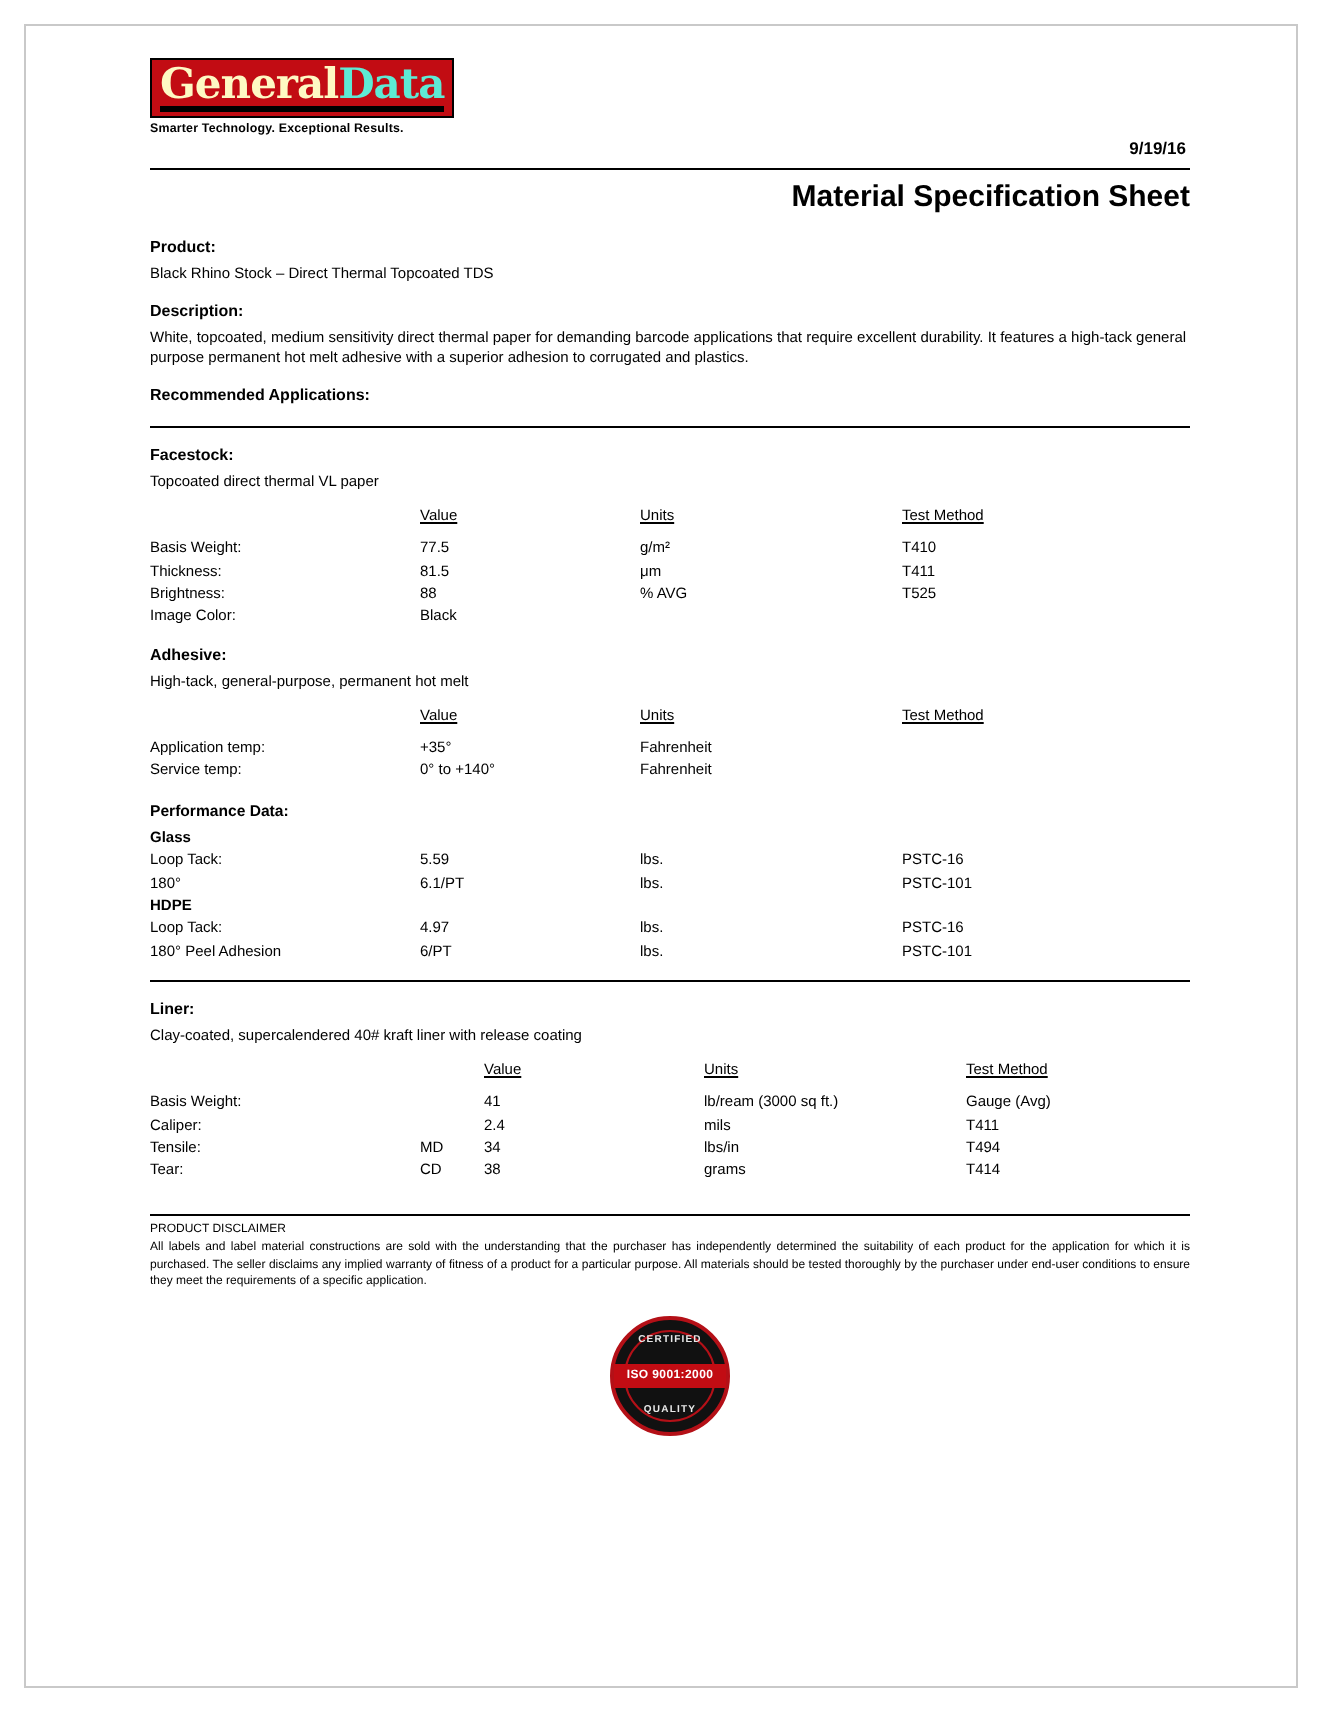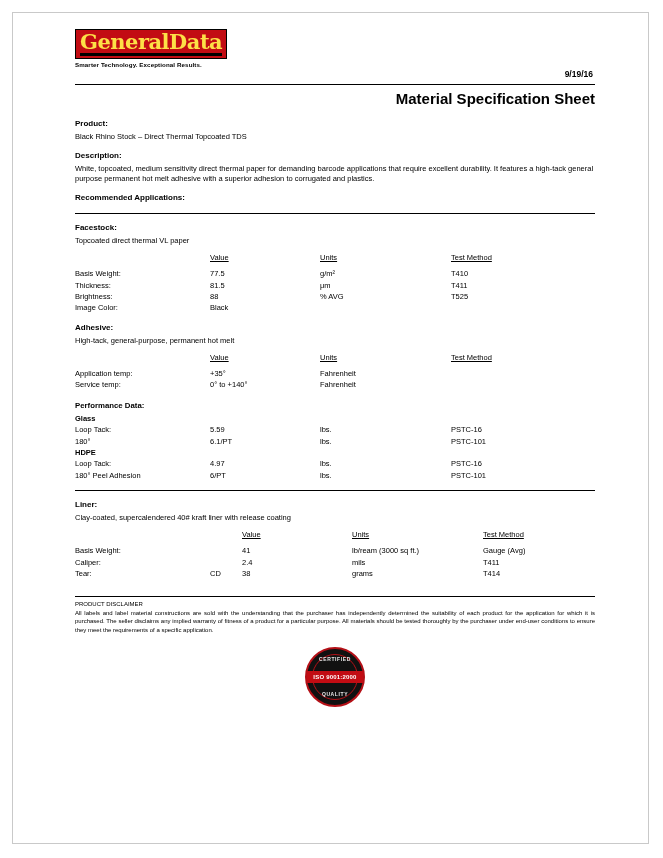--- a/index.html
+++ b/index.html
@@ -51,24 +51,24 @@
   .logo-text {
     font-family: "DejaVu Serif", serif;
     font-weight: bold;
     font-size: 21px;
     letter-spacing: -0.5px;
     color: #ffffff;
     line-height: 1.05;
     white-space: nowrap;
   }
   .logo-text .gd-white {
-    color: #fde047;
+    color: #fef9c3;
   }
   .logo-text .gd-dark {
-    color: #fde047;
+    color: #5eead4;
   }
   .logo-underline {
     height: 3px;
     background: #000;
     width: 100%;
     margin-top: 0px;
   }
   .logo-tag {
     font-size: 6.2px;
     font-weight: bold;
@@ -381,20 +381,27 @@
         <td>Gauge (Avg)</td>
       </tr>
       <tr>
         <td>Caliper:</td>
         <td></td>
         <td>2.4</td>
         <td>mils</td>
         <td>T411</td>
       </tr>
       <tr>
+        <td>Tensile:</td>
+        <td>MD</td>
+        <td>34</td>
+        <td>lbs/in</td>
+        <td>T494</td>
+      </tr>
+      <tr>
         <td>Tear:</td>
         <td>CD</td>
         <td>38</td>
         <td>grams</td>
         <td>T414</td>
       </tr>
     </tbody>
       </table>
 
     <div class="footer">

